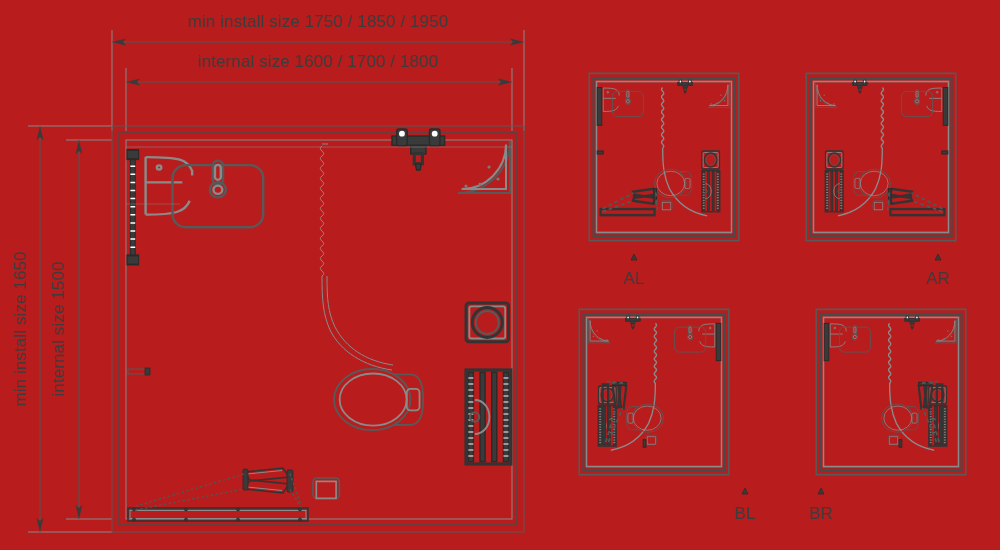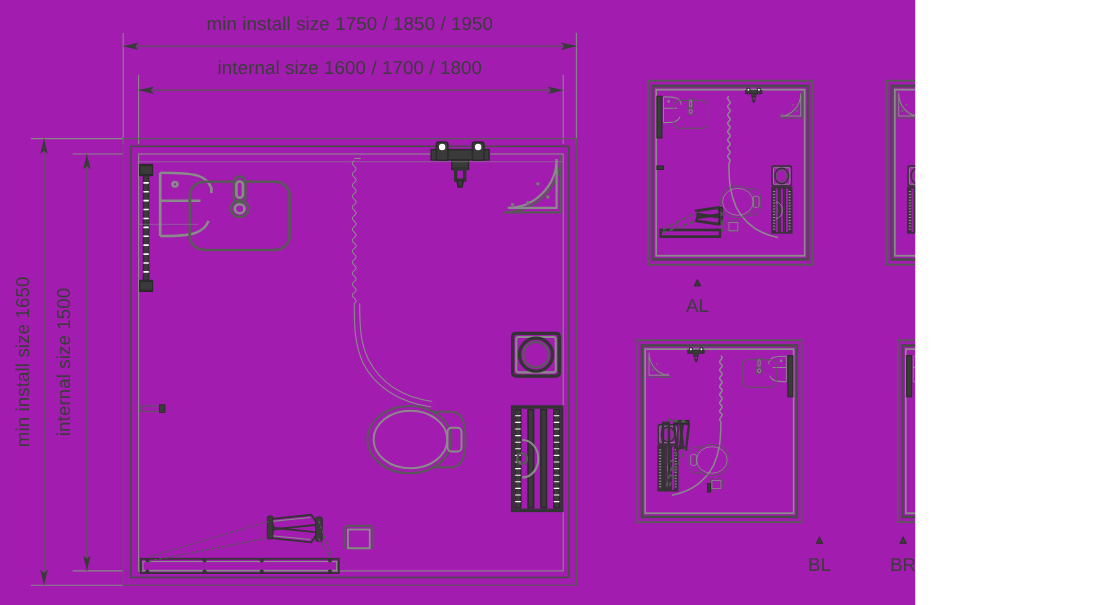--- a/index.html
+++ b/index.html
@@ -6,23 +6,23 @@
   html, body {
     margin: 0;
     padding: 0;
     background: #ffffff;
   }
   body {
     font-family: "Liberation Sans", sans-serif;
   }
   #stage {
     position: relative;
-    width: 832px;
+    width: 1000px;
     height: 550px;
-    background: #a21caf;
+    background: #b91c1c;
     overflow: hidden;
   }
   svg.drawing {
     position: absolute;
     top: 0;
     left: 0;
     width: 1000px;
     height: 550px;
     display: block;
   }

